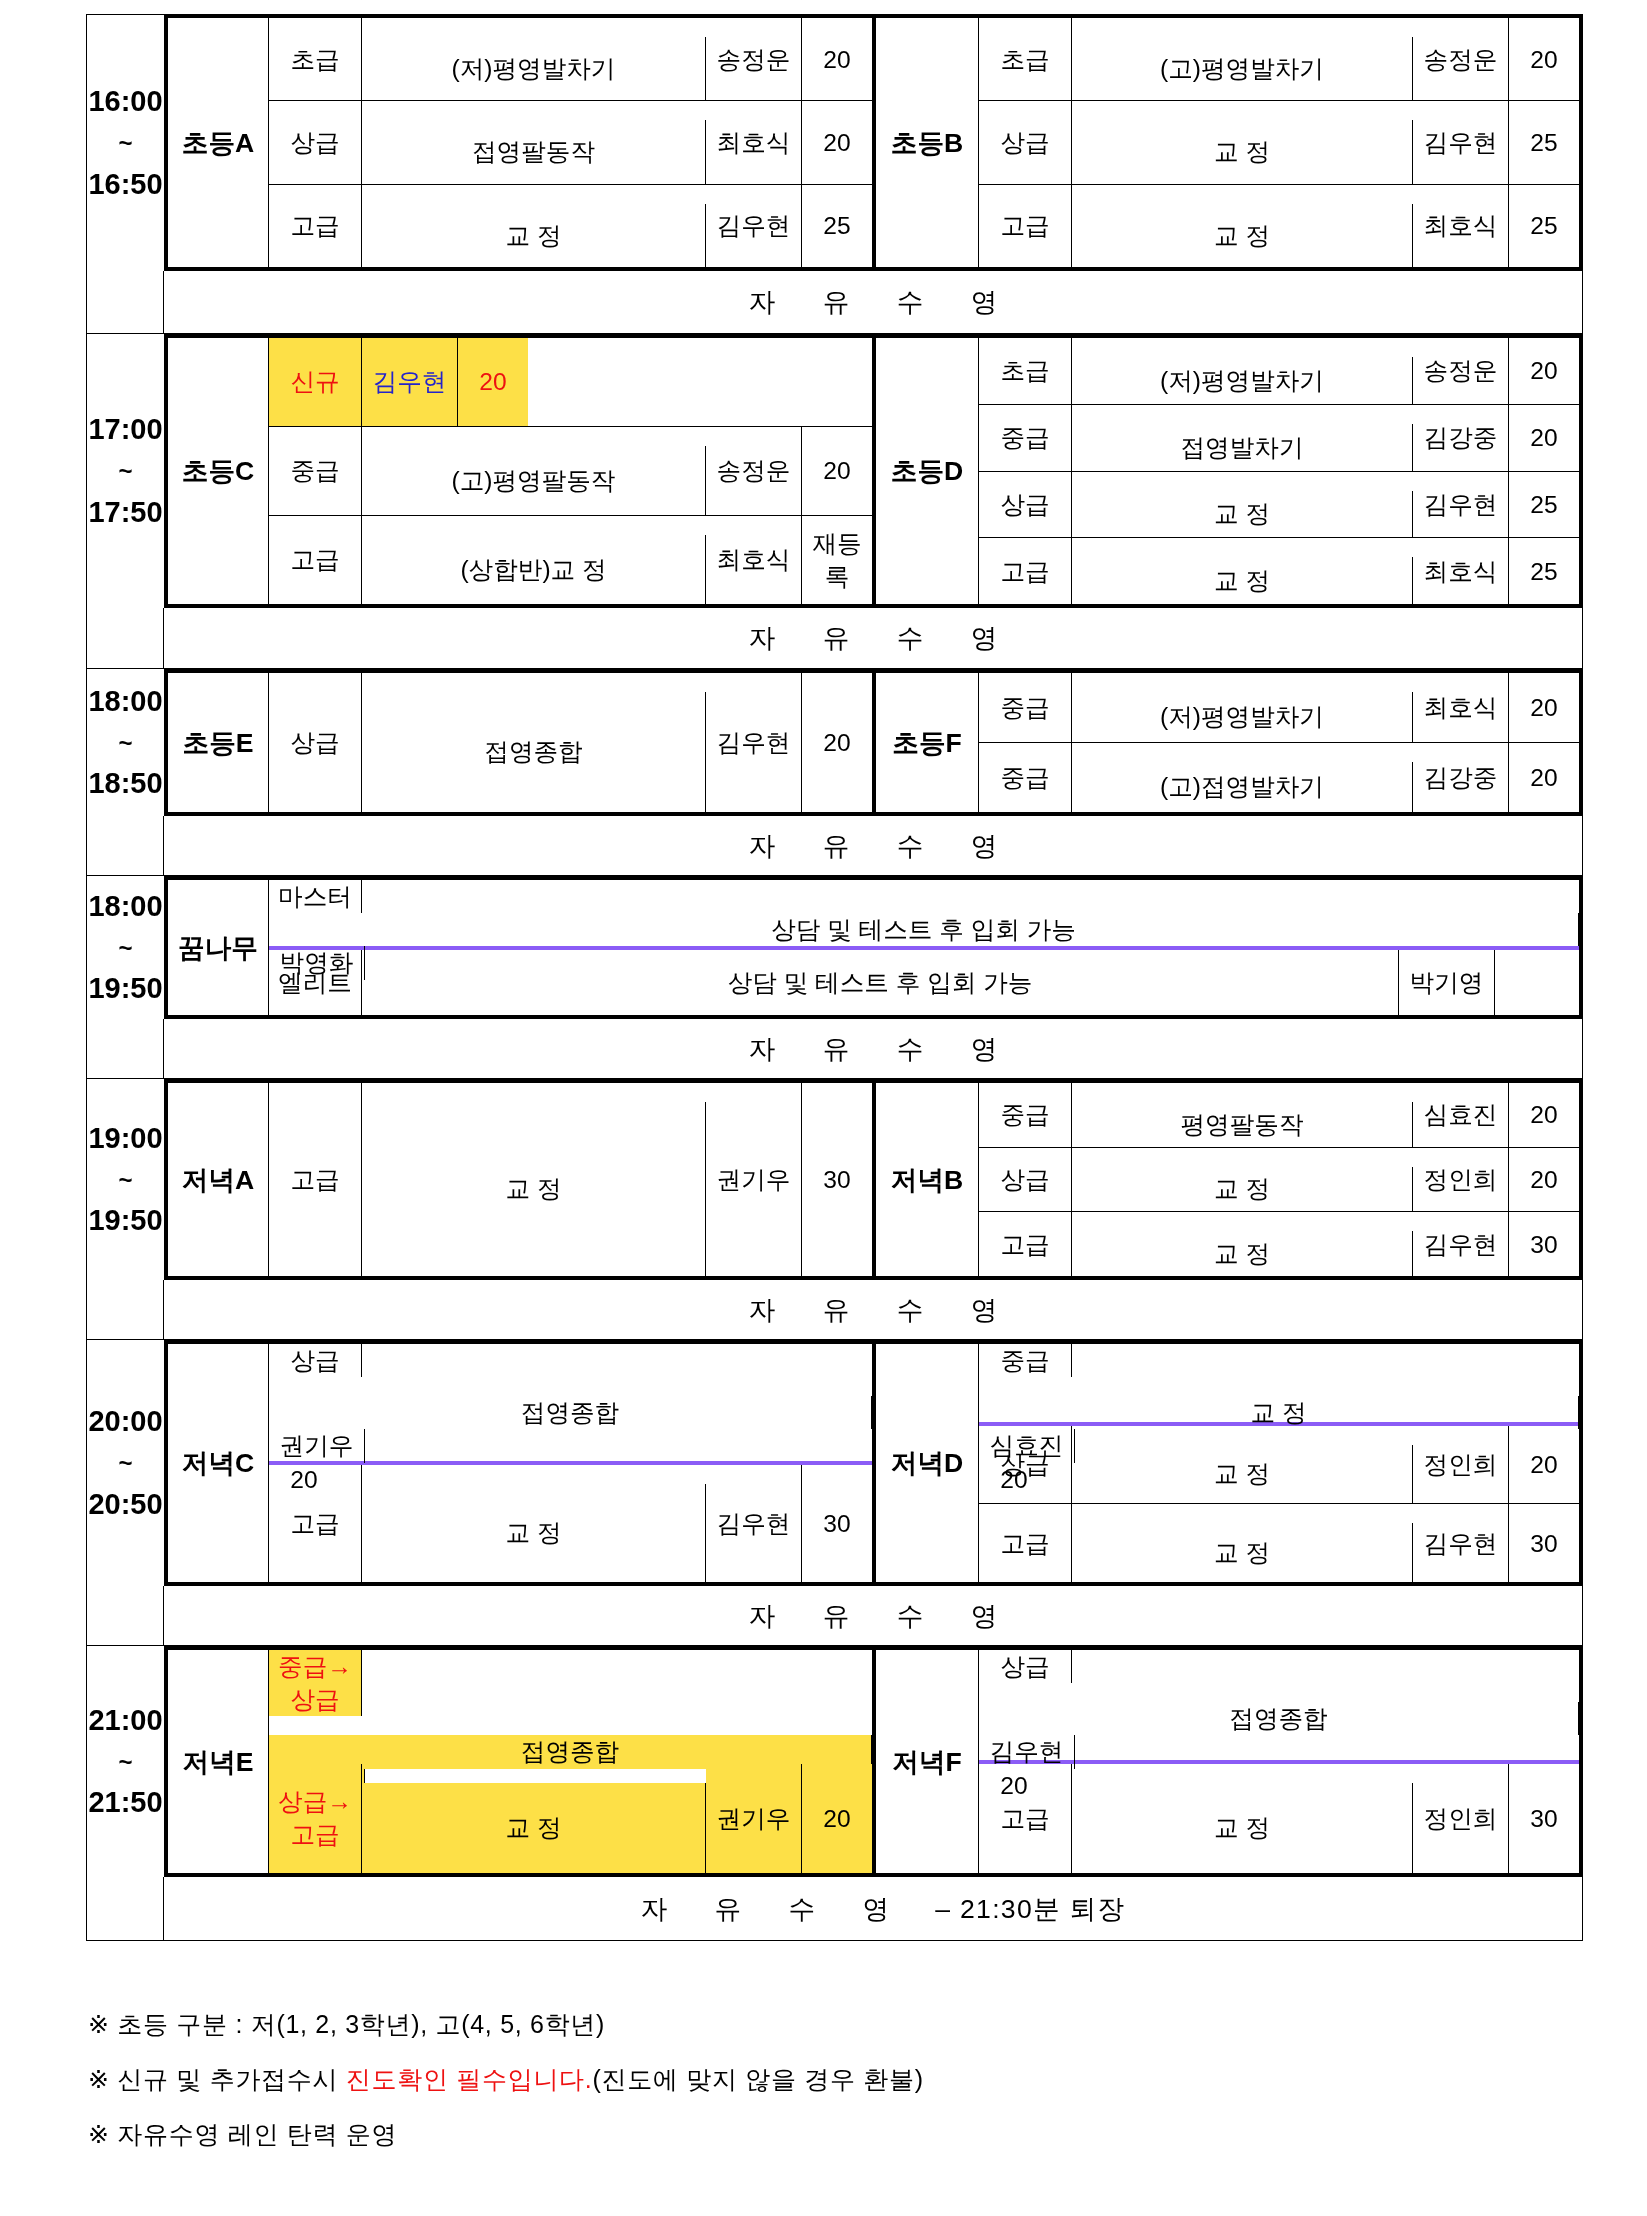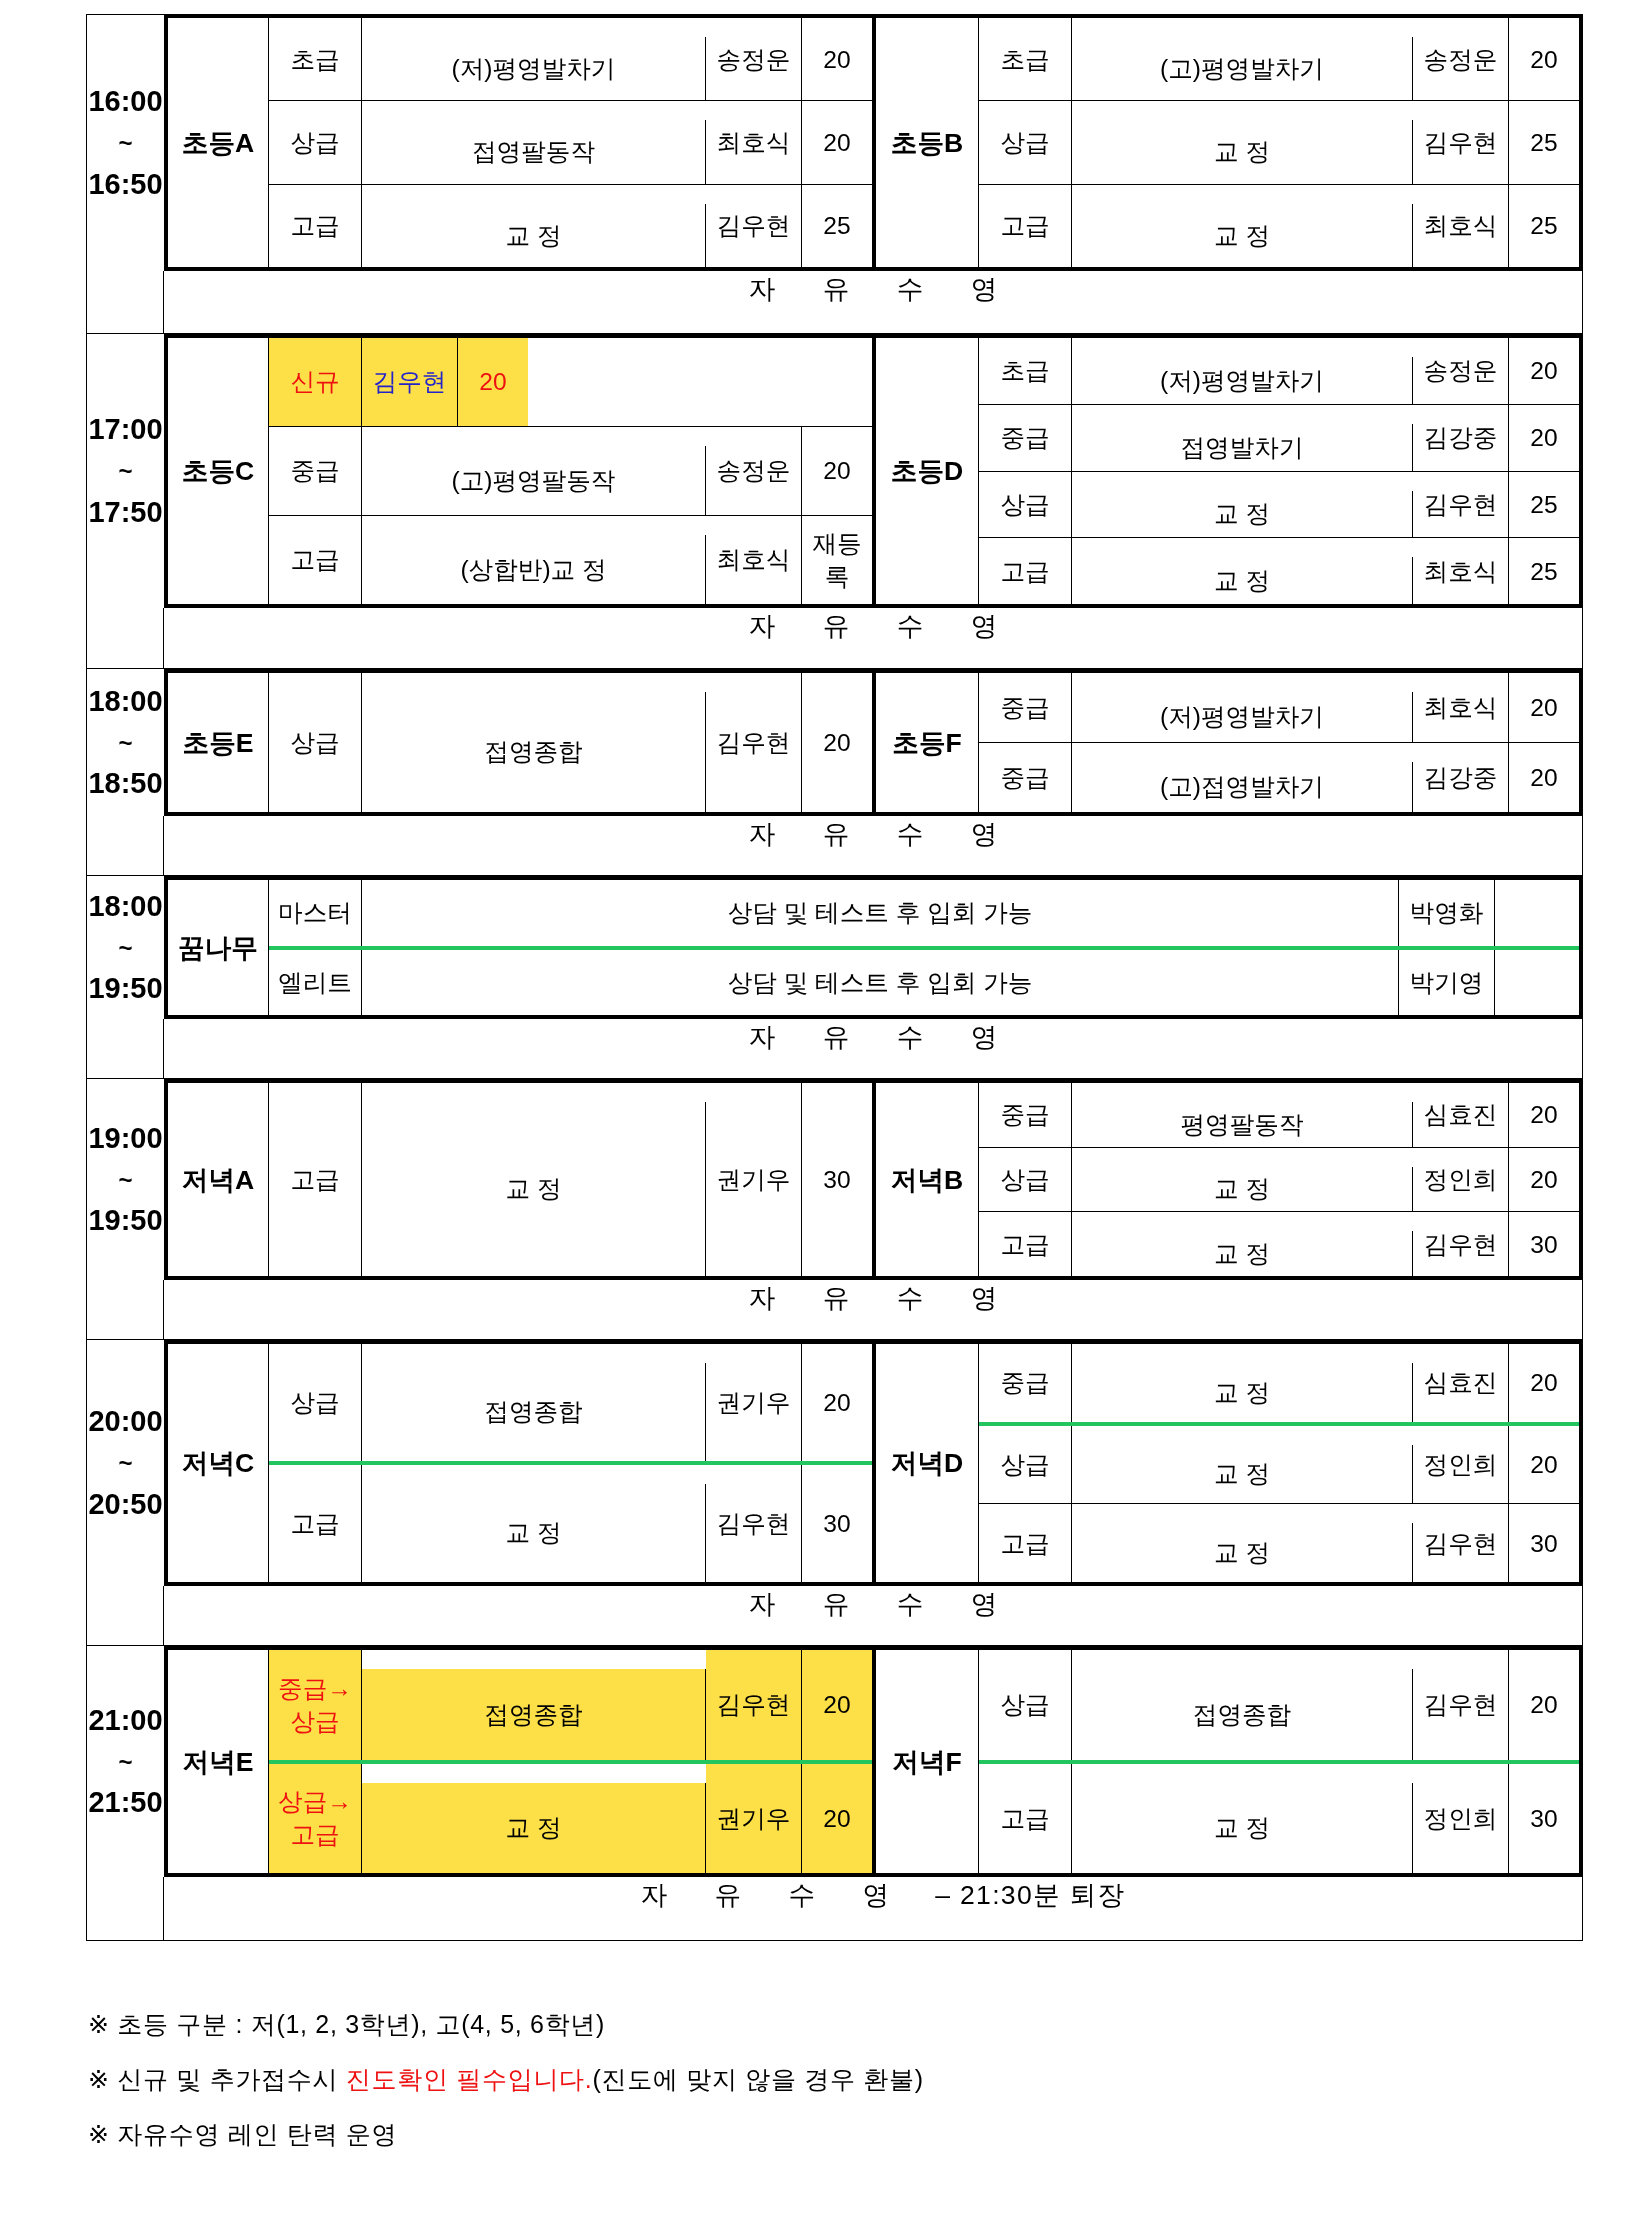--- a/index.html
+++ b/index.html
@@ -12,33 +12,33 @@
   .b3{height:147px}.f3{height:60px}.b4{height:143px}.f4{height:60px}
   .b5{height:201px}.f5{height:60px}.b6{height:246px}.f6{height:60px}
   .b7{height:231px}.f7{height:64px}
   .tcell { width:78px; flex:none; border-left:1.3px solid #000;
            display:flex; flex-direction:column; justify-content:center; align-items:center;
            font-weight:bold; font-size:29px; line-height:1.55; }
   .band.first .tcell { border-top:1.3px solid #000; }
   .tilde { font-size:24px; }
   .fs .tcell { border-bottom:1.3px solid #000; border-right:1.3px solid #000; }
   .fsrow { flex:1; border-bottom:1.3px solid #000; border-right:1.3px solid #000;
-           display:flex; align-items:flex-start; justify-content:center; font-size:26.6px; }
+           display:flex; align-items:center; justify-content:center; font-size:26.6px; }
   .fslabel { letter-spacing:20px; text-indent:20px; }
   .fssuffix { letter-spacing:1.3px; margin-left:26px; }
   .block { flex:1; border:4px solid #000; display:flex; }
   .half-l { width:704px; flex:none; display:flex; }
   .half-r { flex:1; display:flex; border-left:4px solid #000; }
   .gcol { flex:none; border-right:1.3px solid #000; display:flex; align-items:center;
           justify-content:center; font-weight:bold; font-size:26.6px; }
   .half-l .gcol { width:101px; } .half-r .gcol { width:103px; }
   .rows { flex:1; display:flex; flex-direction:column; }
   .r { flex:1; display:flex; border-bottom:1.3px solid #000; min-height:0; }
   .r:last-child { border-bottom:none;justify-content:center; }
-  .r.thick { border-bottom:4px solid #22c55e; }
+  .r.thick { border-bottom:4px solid #8b5cf6;flex-direction:column; }
   .cell { display:flex; align-items:center; justify-content:center;
           font-size:24.6px; text-align:center; line-height:1.35; }
   .lv { width:93px; flex:none; border-right:1.3px solid #000; word-break:break-all; }
   .co { flex:1; border-right:1.3px solid #000;margin-top:19px; }
   .in { width:96px; flex:none; border-right:1.3px solid #000; }
   .ct { width:70px; flex:none; word-break:break-all; }
   .wide { flex:1; border-right:1.3px solid #000; }
   .in4 { width:96px; flex:none; border-right:1.3px solid #000; }
   .ct4 { width:84px; flex:none; }
   .hl { background:#fde047; }

